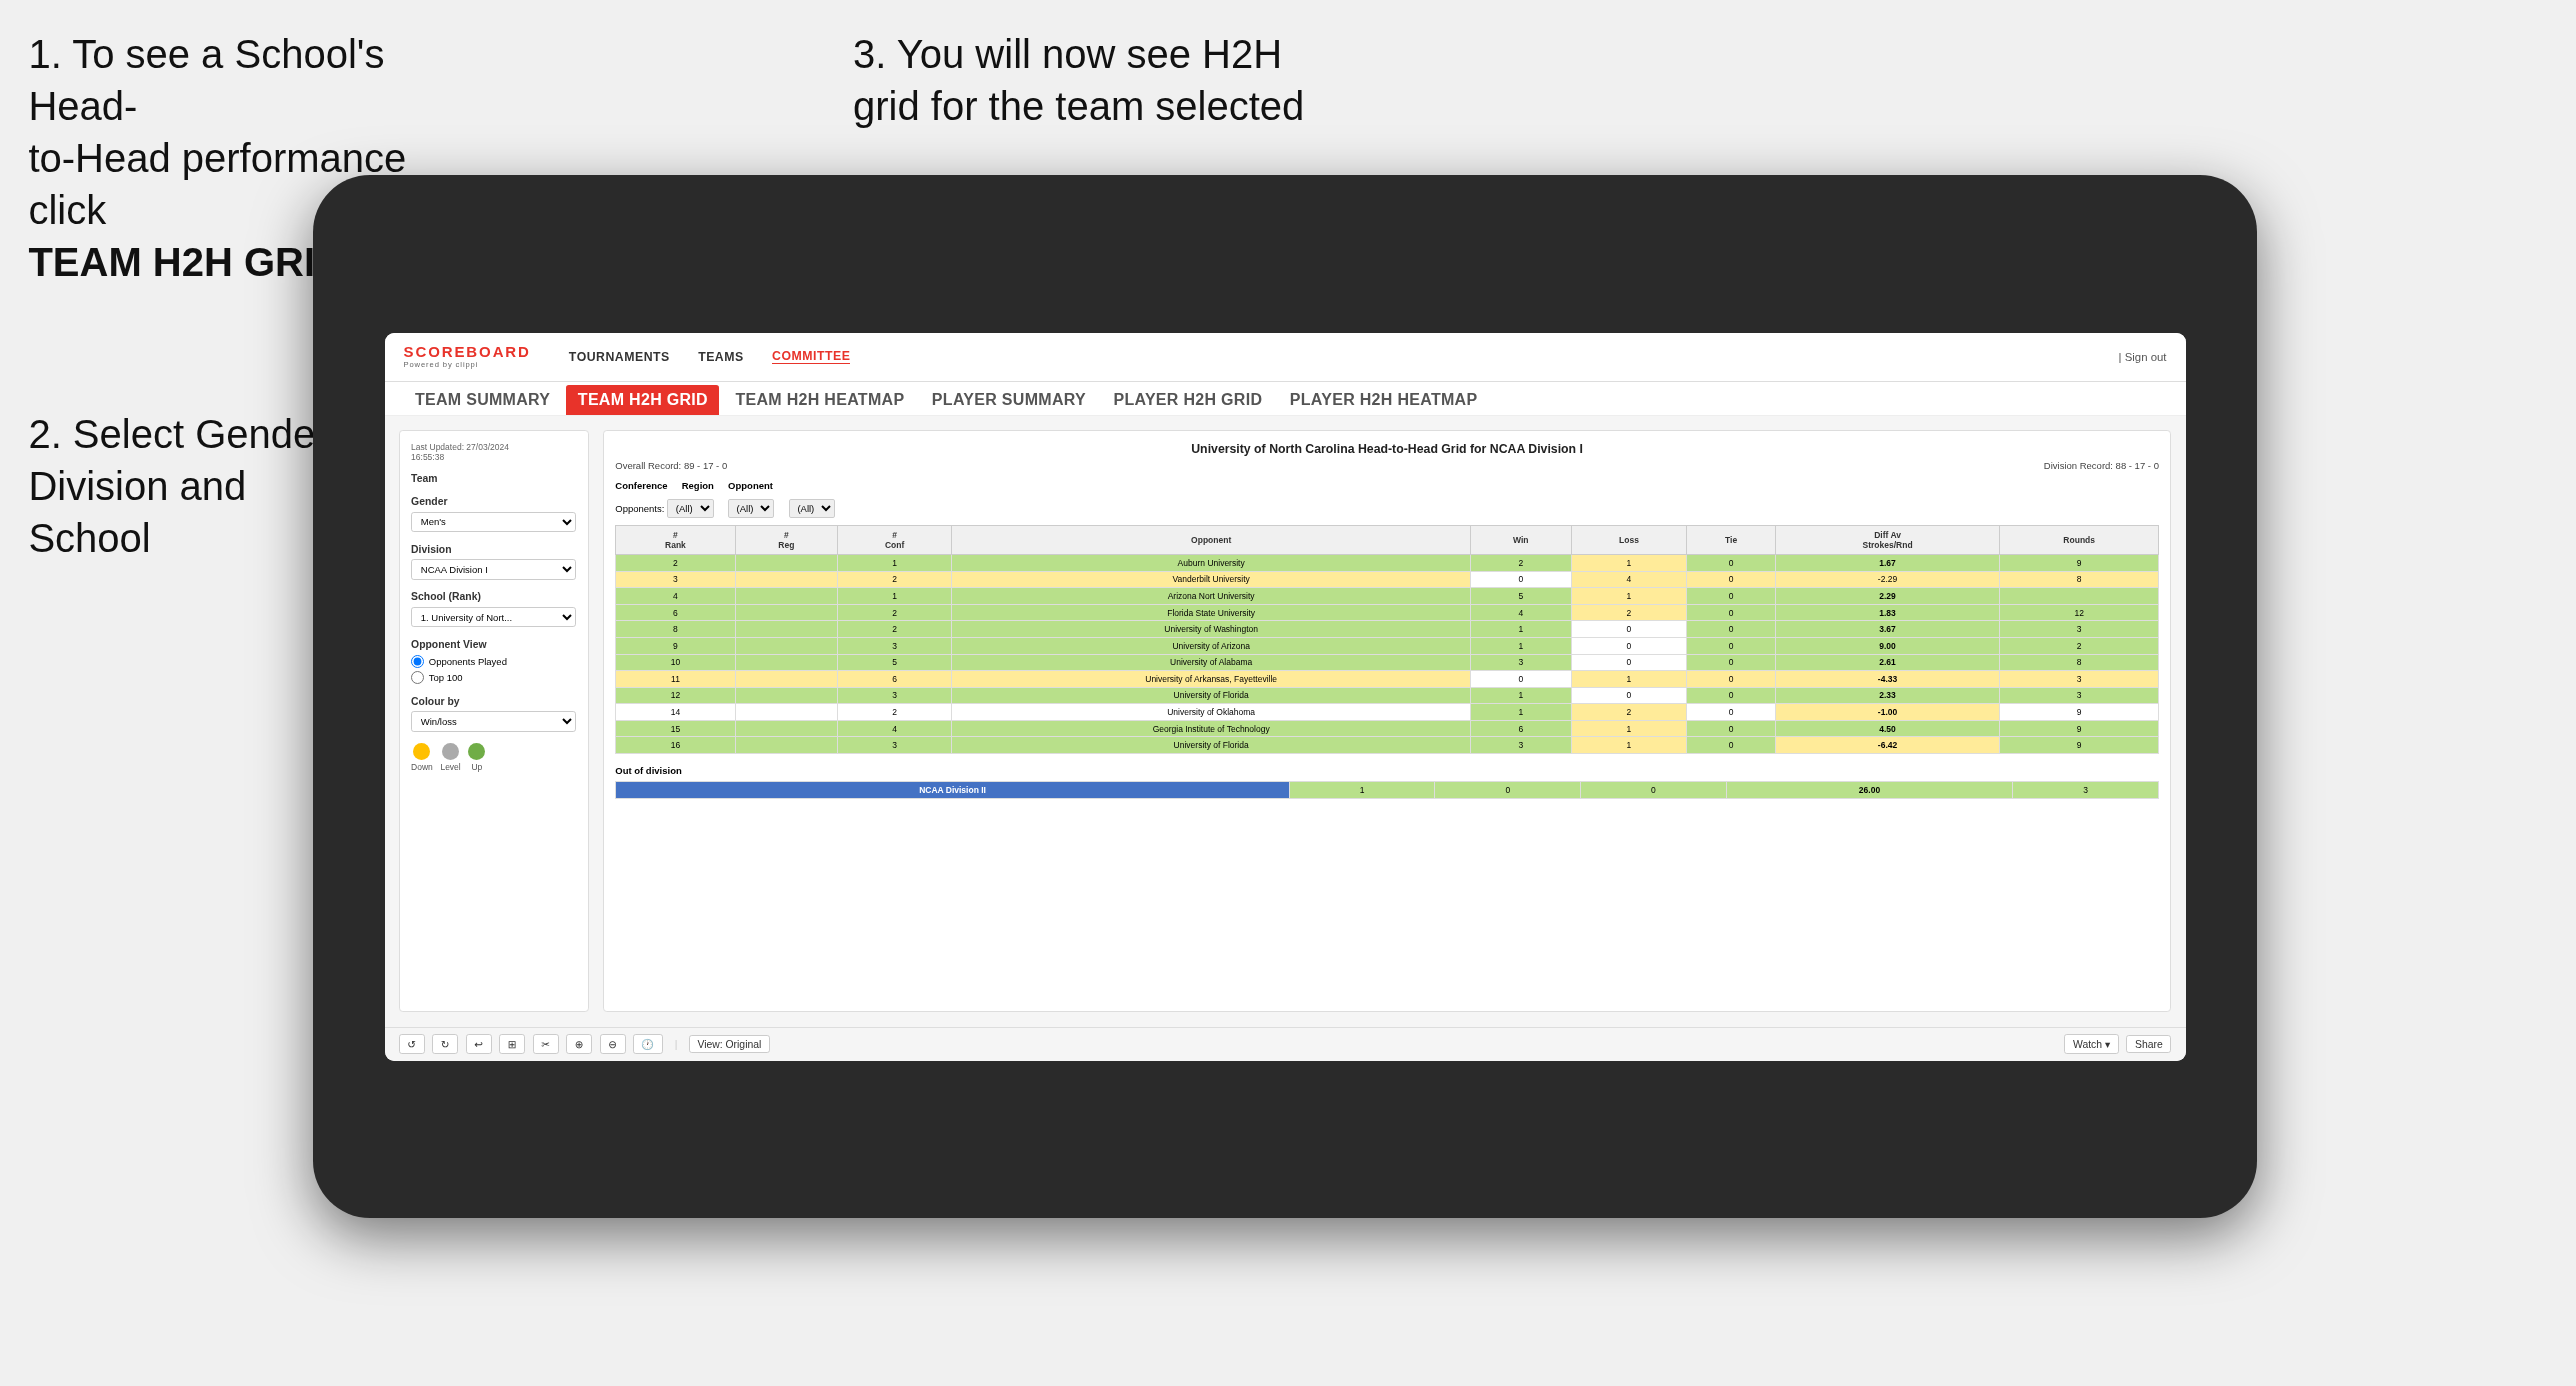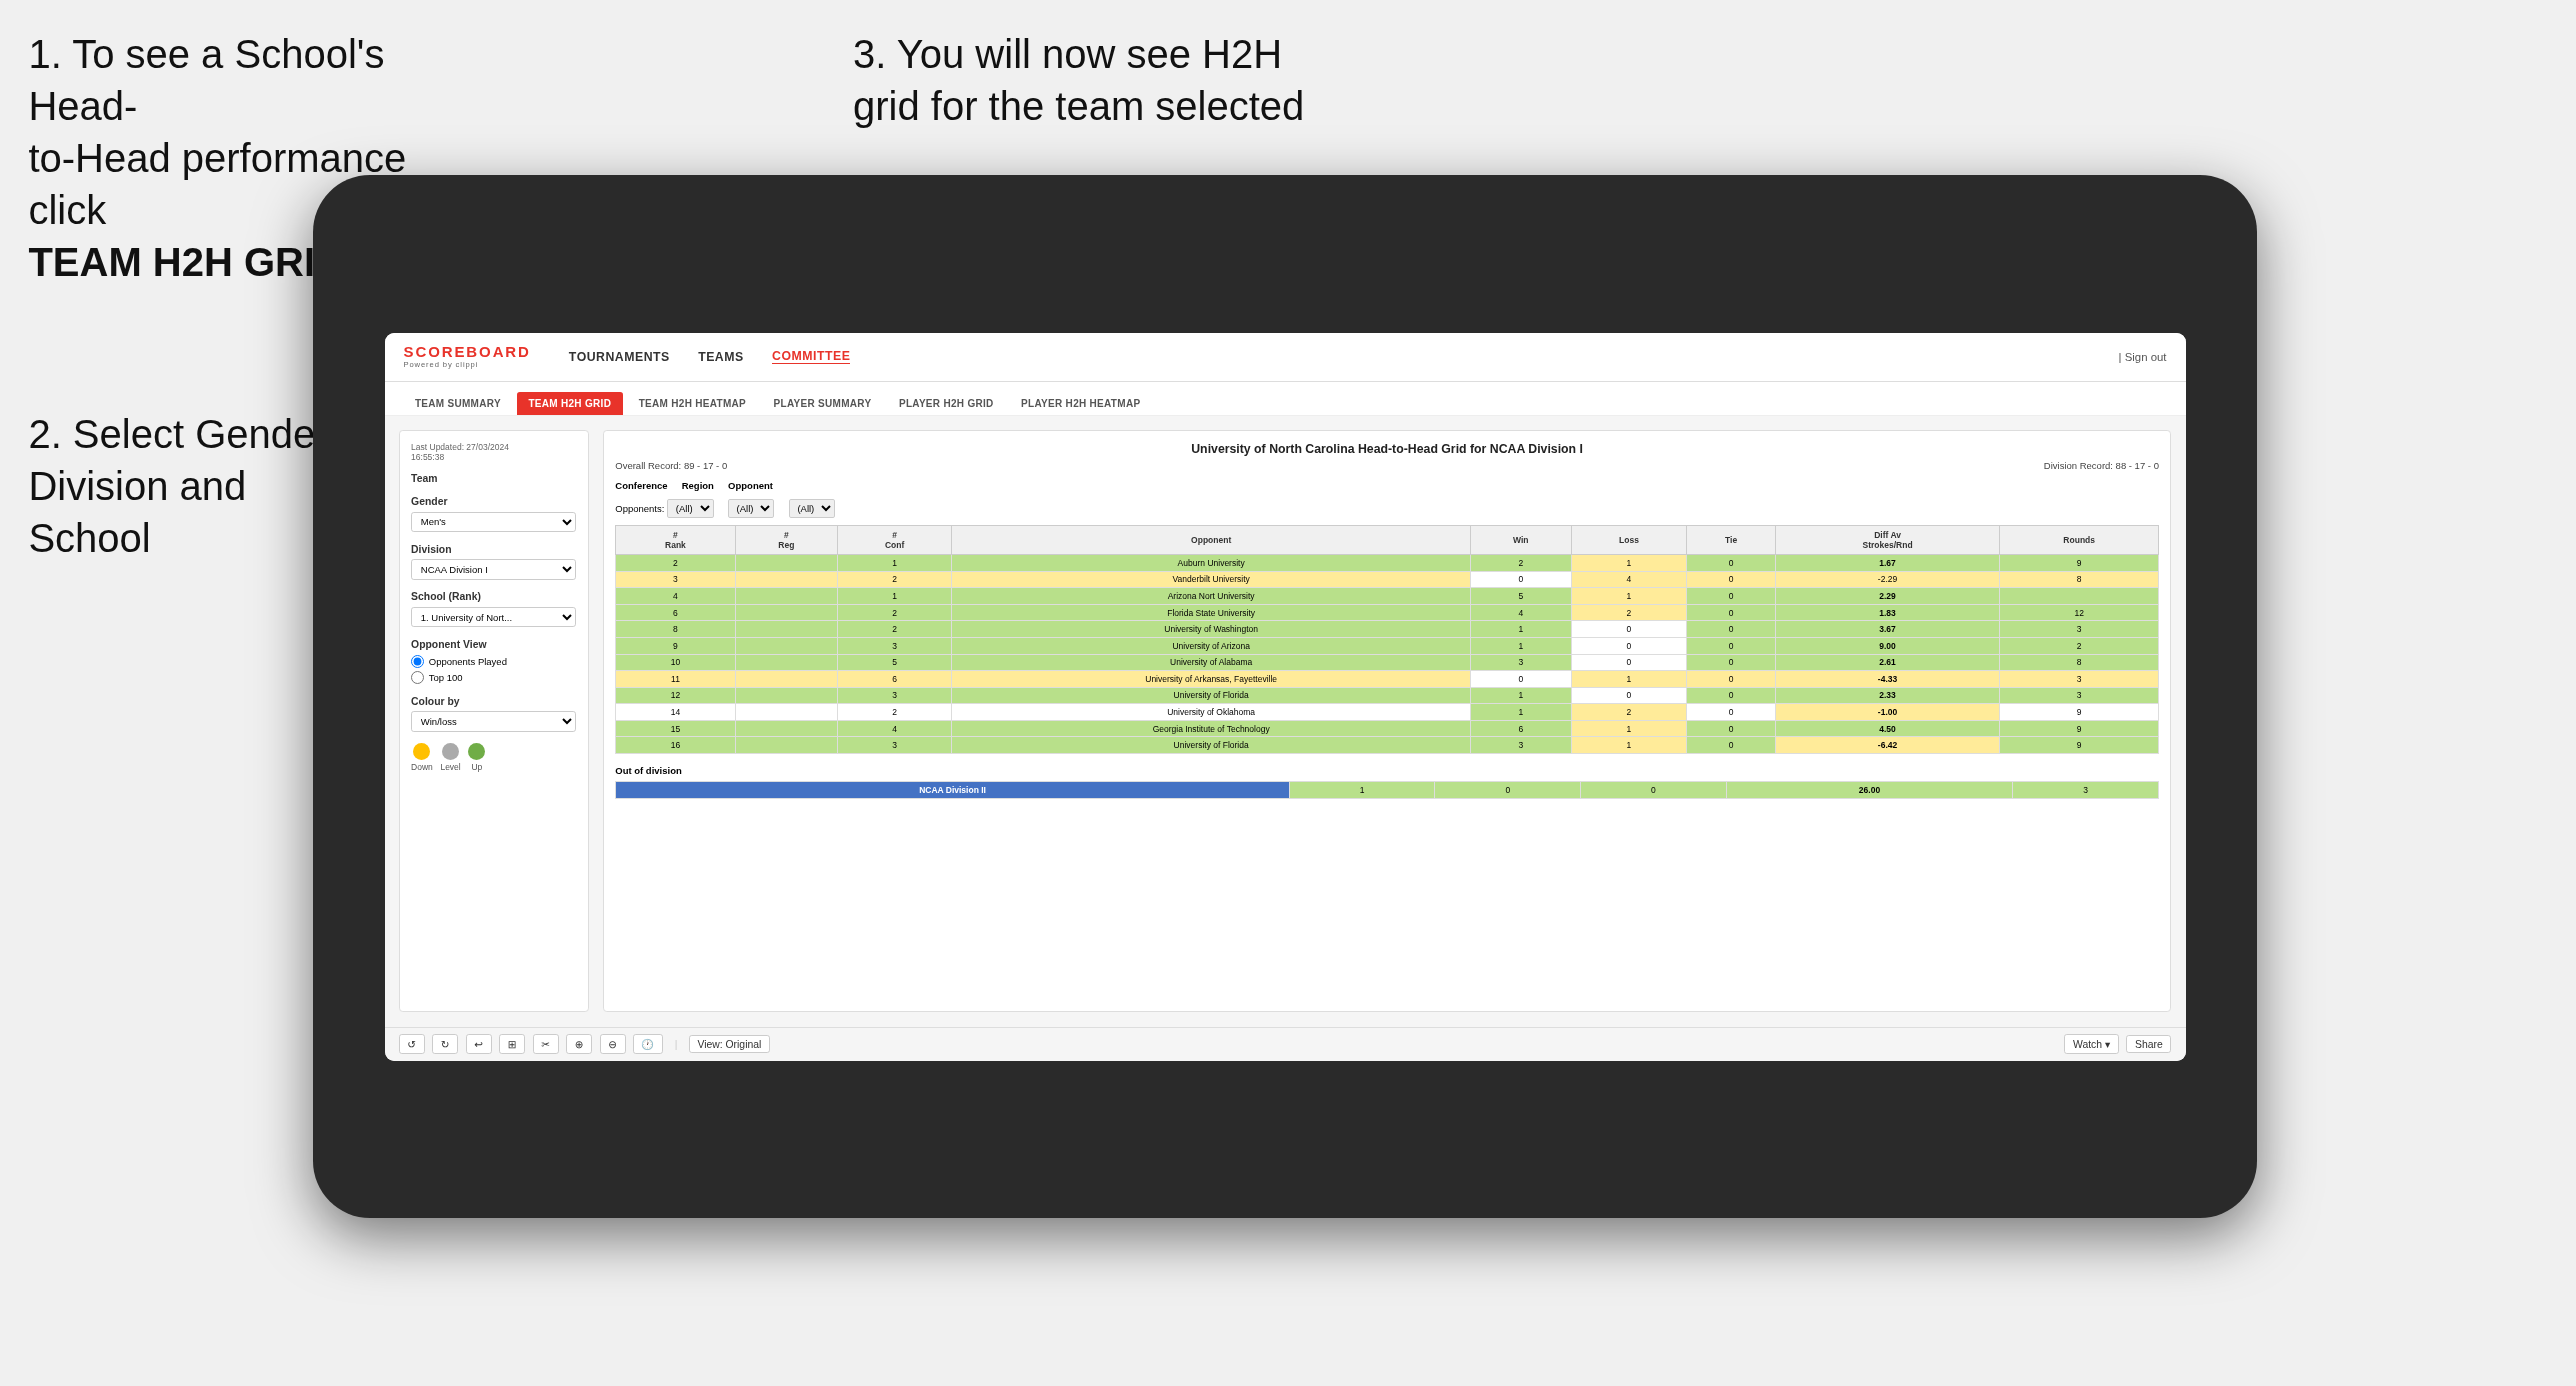--- a/index.html
+++ b/index.html
@@ -104,21 +104,21 @@
       background: #fff;
       border-bottom: 1.9px solid #eee;
       padding: 0 19px;
       display: flex;
       gap: 4.7px;
       height: 34px;
       align-items: flex-end;
     }
 
     .sub-nav-item {
-      font-size: 10px;
+      font-size: 16px;
       padding: 5.7px 11.4px;
       cursor: pointer;
       color: #555;
       font-weight: 600;
       text-transform: uppercase;
       letter-spacing: 0.3px;
     }
     .sub-nav-item.active {
       background: #e8332a;
       color: #fff;

